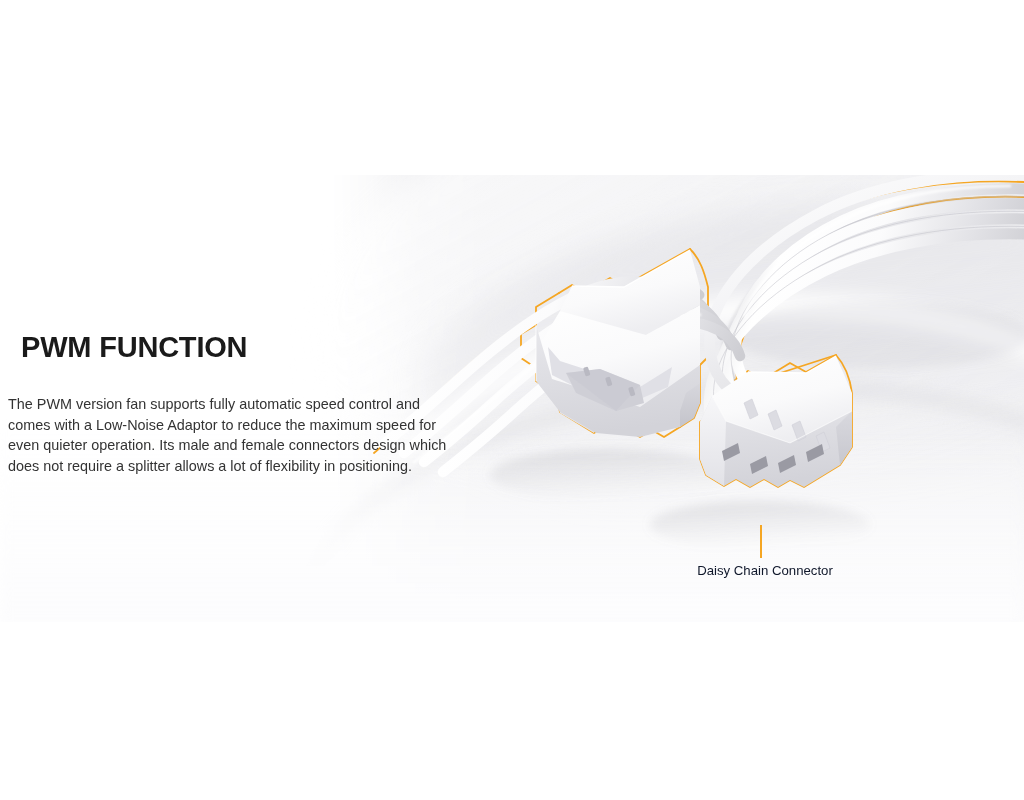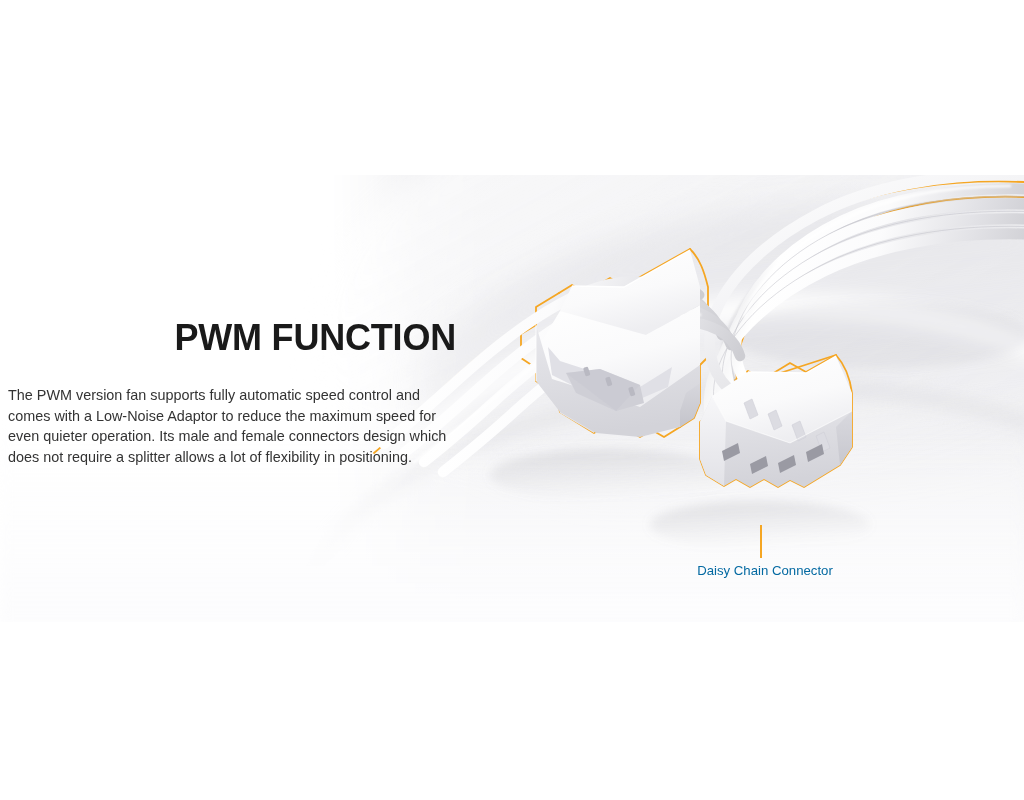--- a/index.html
+++ b/index.html
@@ -112,28 +112,27 @@
   }
 
   
   #copy-block {
     position: absolute;
     left: 8px;
     top: 312px;
     width: 452px;
   }
   #page-title {
-    margin: 4px;
-    font-size: 36px;
+    margin: 13px;
+    font-size: 29px;
     line-height: 44px;
     font-weight: bold;
     letter-spacing: -0.2px;
     color: #1a1a1a;
     font-family: "Liberation Sans", sans-serif;
-    text-align: right;
   }
   #body-copy {
     margin: 25px 0 16px 0;
     font-size: 14.4px;
     line-height: 20.5px;
     color: #333333;
     font-family: "Liberation Sans", sans-serif;
   }
 
   
@@ -153,21 +152,21 @@
     background: #f5a623;
   }
   .callout-text {
     position: absolute;
     left: 0px;
     top: 37px;
     width: 330px;
     text-align: center;
     font-size: 13.2px;
     line-height: 17px;
-    color: #0369a1;
+    color: #0f172a;
     font-family: "Liberation Sans", sans-serif;
     white-space: nowrap;
   }
 </style>
 </head>
 <body>
 
 <div id="page">
 
   <div id="product-figure">

